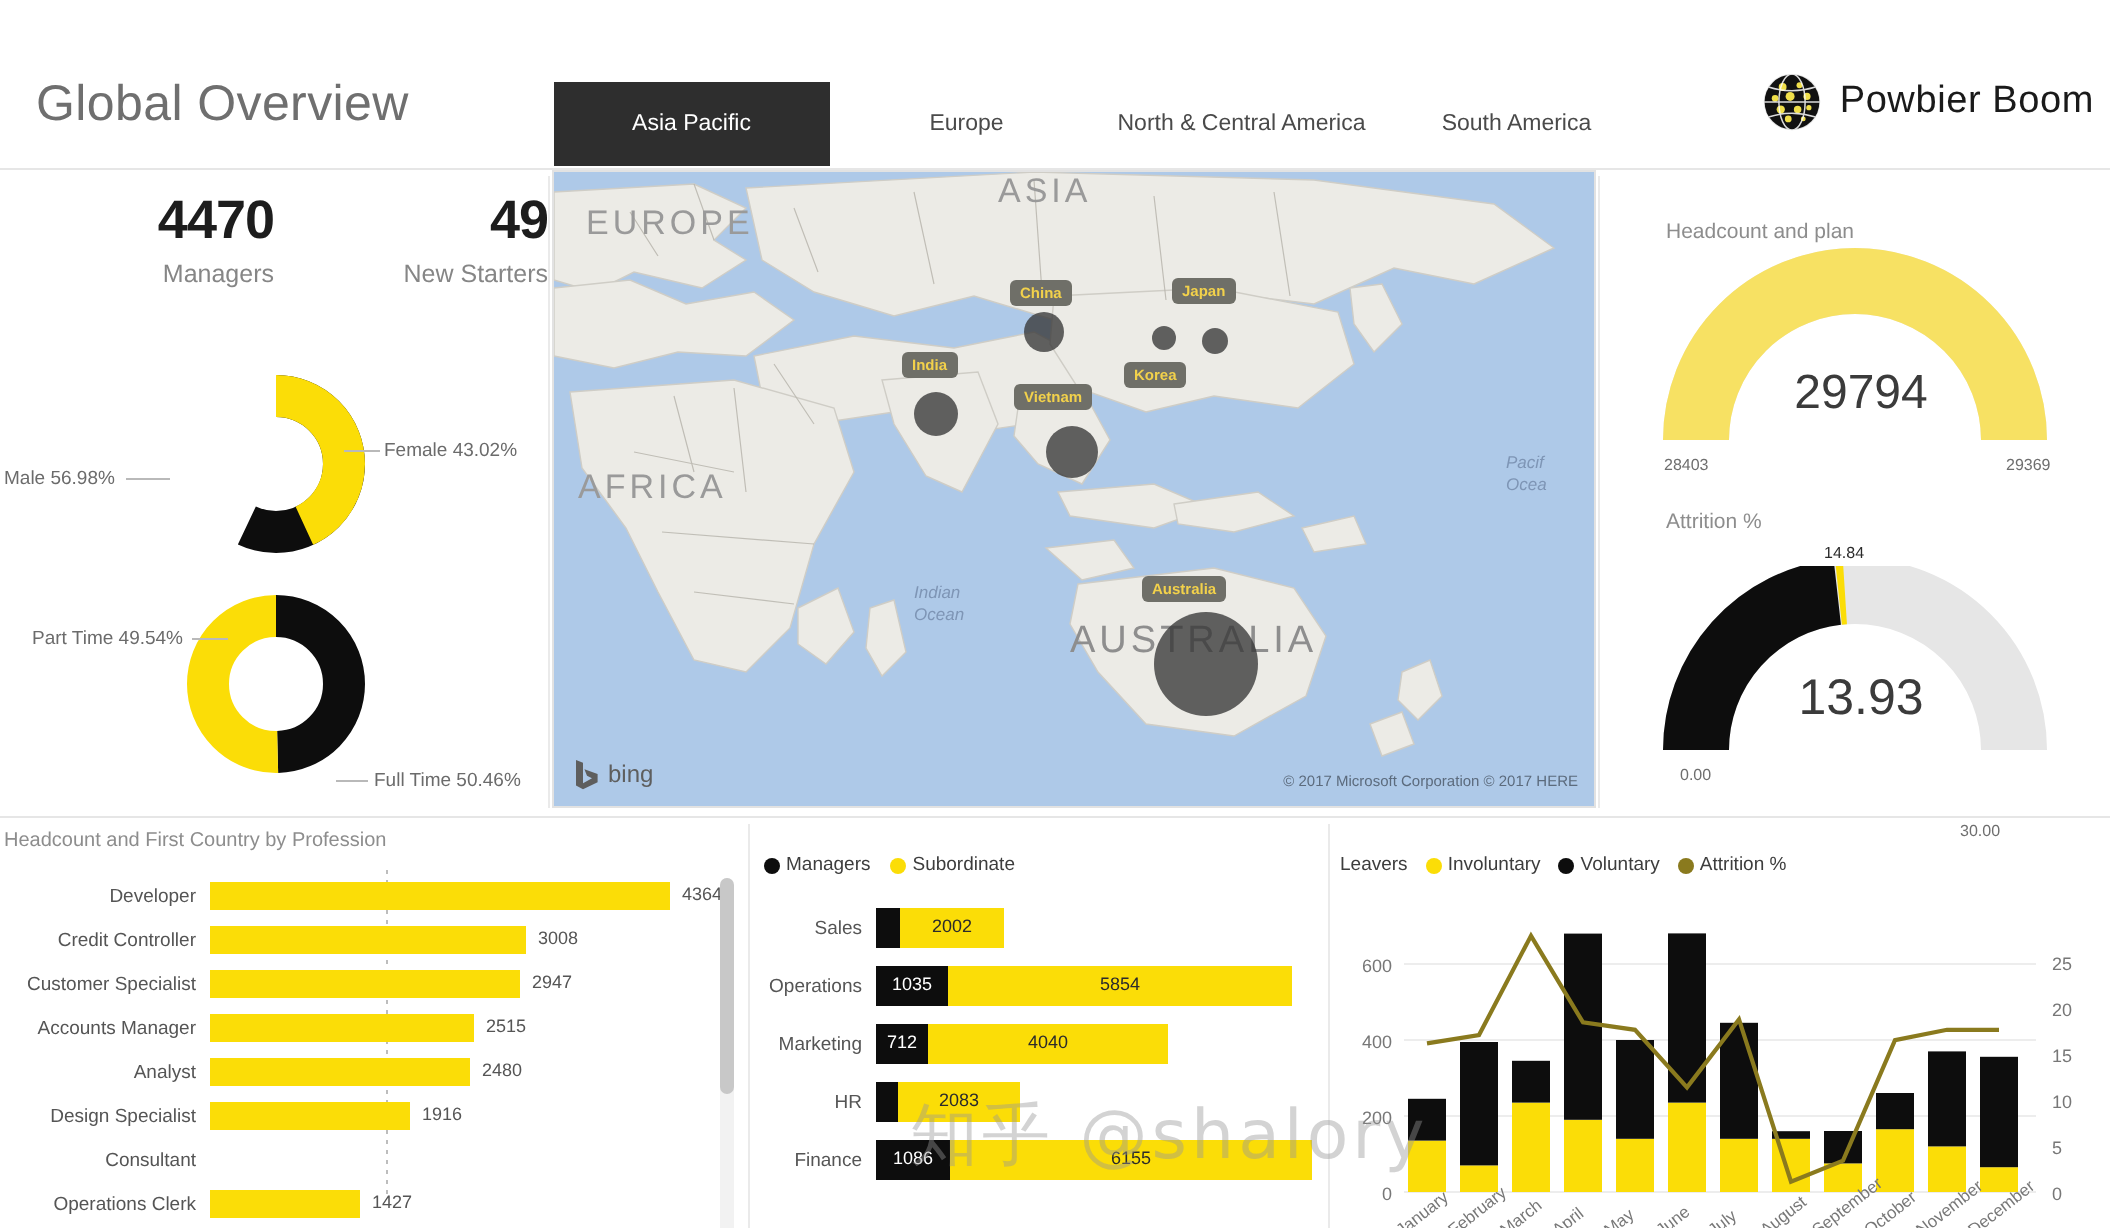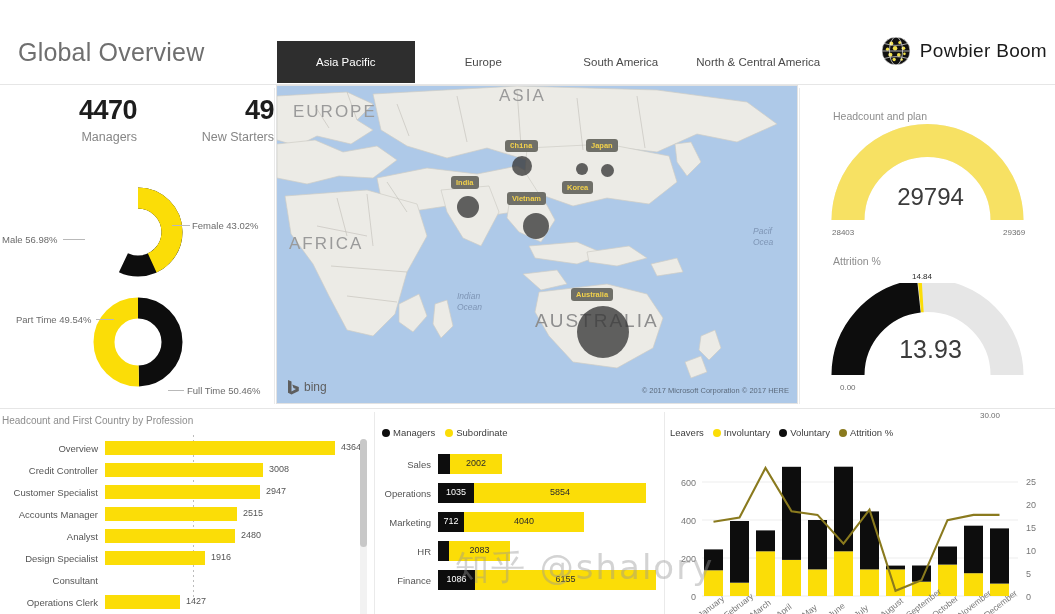--- a/index.html
+++ b/index.html
@@ -117,22 +117,22 @@
 <body>
 
 <div class="page">
 
   <div class="header">
     <div class="page-title">Global Overview</div>
 
     <div class="tabs">
       <button class="tab active">Asia Pacific</button>
       <button class="tab">Europe</button>
+      <button class="tab">North &amp; Central America</button>
       <button class="tab">South America</button>
-      <button class="tab">North &amp; Central America</button>
     </div>
 
     <div class="brand">
       <span class="globe">
         <svg class="globe" viewBox="0 0 32 32">
           <circle cx="16" cy="16" r="15" fill="#111"></circle>
           <g fill="#F0DF4A">
             <circle cx="11" cy="8" r="2.1"></circle>
               <circle cx="20" cy="7" r="1.6"></circle>
             <circle cx="7" cy="14" r="1.8"></circle>
@@ -237,21 +237,21 @@
 
     <div class="region-label" style="left:16px; top:16px; font-size:17px;">EUROPE</div>
     <div class="region-label" style="left:222px; top:0px; font-size:17px;">ASIA</div>
     <div class="region-label" style="left:12px; top:148px; font-size:17px;">AFRICA</div>
     <div class="region-label" style="left:258px; top:224px; font-size:19px; color:#8e8e8e;">AUSTRALIA</div>
 
     <div class="ocean-label" style="left:180px; top:205px;">Indian<br>Ocean</div>
     <div class="ocean-label" style="left:476px; top:140px;">Pacif<br>Ocea</div>
 
     <div class="bubble" style="left:235px; top:70px; width:20px; height:20px;"></div>
-    <div class="pin-label" style="left:228px; top:54px;font-family:Liberation Mono, monospace;">China</div>
+    <div class="pin-label" style="left:228px; top:54px;">China</div>
 
     <div class="bubble" style="left:324px; top:78px; width:13px; height:13px;"></div>
     <div class="pin-label" style="left:309px; top:53px;">Japan</div>
 
     <div class="bubble" style="left:299px; top:77px; width:12px; height:12px;"></div>
     <div class="pin-label" style="left:285px; top:95px;">Korea</div>
 
     <div class="bubble" style="left:180px; top:110px; width:22px; height:22px;"></div>
     <div class="pin-label" style="left:174px; top:90px;">India</div>
 
@@ -298,21 +298,21 @@
 
   <div class="hrule" style="top:408px;"></div>
 
   <div class="bar-panel">
     <div class="panel-title">Headcount and First Country by Profession</div>
     <div class="avg-line"></div>
     <div class="avg-tag">Avg 1655</div>
 
     <div class="bar-rows">
       <div class="bar-row">
-        <span class="bar-cat">Overview</span>
+        <span class="bar-cat">Developer</span>
         <span class="bar-track">
           <span class="bar-fill" style="width:230px;"></span>
           <span class="bar-num" style="left:236px;">4364</span>
         </span>
       </div>
       <div class="bar-row">
         <span class="bar-cat">Credit Controller</span>
         <span class="bar-track">
           <span class="bar-fill" style="width:158px;"></span>
           <span class="bar-num" style="left:164px;">3008</span>

